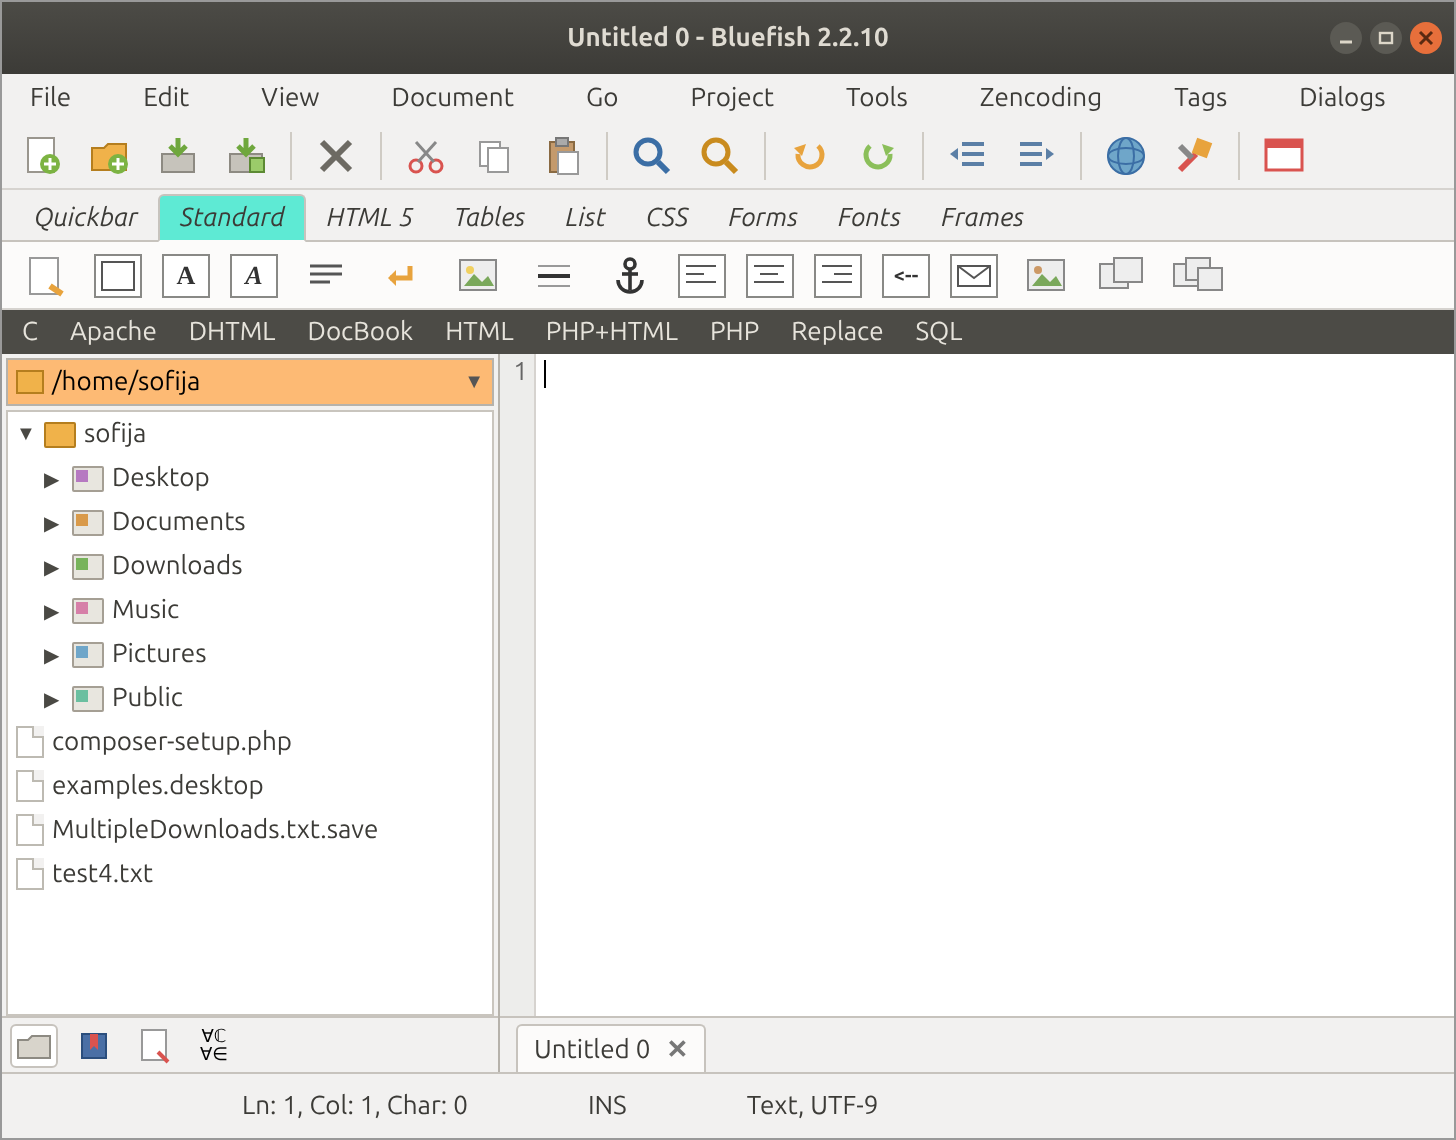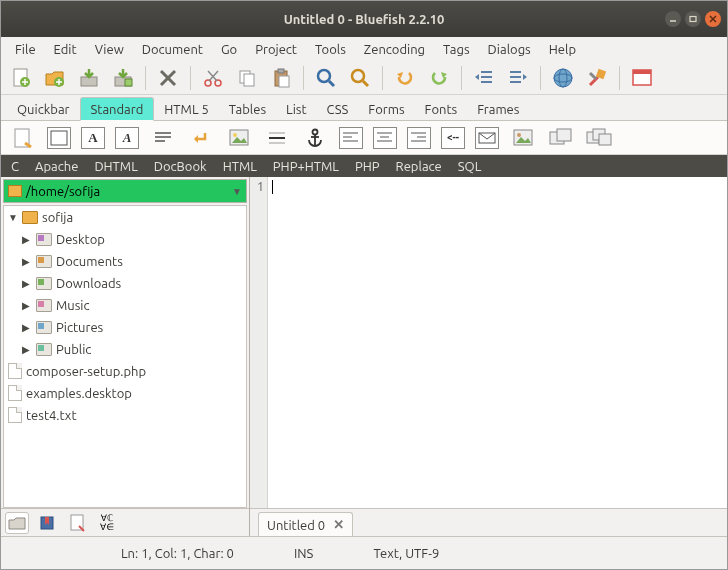--- a/index.html
+++ b/index.html
@@ -6,44 +6,44 @@
 body { width: 728px; height: 570px; background: #f2f1f0; display: flex; flex-direction: column; border: 1px solid #999; overflow: hidden; }
 
 
 .titlebar { height: 36px; background: linear-gradient(#4c4b46, #3c3b37); display: flex; align-items: center; color: #dfdbd2; padding: 0 6px; position: relative; }
 .titlebar .title { position: absolute; left: 50%; transform: translateX(-50%); font-weight: bold; font-size: 13px; }
 .win-controls { margin-left: auto; display: flex; gap: 4px; }
 .win-btn { width: 16px; height: 16px; border-radius: 8px; background: #5b5a54; display: flex; align-items: center; justify-content: center; color: #ddd7c9; font-size: 10px; line-height: 1; }
 .win-btn.close { background: #e76f3b; color: #5a2a12; }
 
 
-.menubar { height: 24px; display: flex; align-items: center; padding: 0 6px; gap: 2px; background: #f2f1f0; color: #3c3b37; }
+.menubar { height: 24px; display: flex; align-items: center; padding: 0 6px; gap: 20px; background: #f2f1f0; color: #3c3b37; }
 .menubar .menu-item { padding: 2px 8px; }
 
 
 .toolbar { height: 34px; display: flex; align-items: center; padding: 2px 6px; gap: 6px; background: #f2f1f0; border-bottom: 1px solid #d6d3cf; }
 .tool-btn { width: 28px; height: 28px; display: flex; align-items: center; justify-content: center; border-radius: 3px; }
 .tool-sep { width: 1px; height: 24px; background: #cfcbc4; margin: 0 2px; }
 
 
 .tabstrip { height: 26px; display: flex; align-items: flex-end; padding: 0 6px; background: #f2f1f0; border-bottom: 1px solid #c7c3bd; }
-.tab { padding: 4px 10px; color: #3c3b37; }
+.tab { padding: 4px 10px; color: #3c3b37; font-style: italic; }
 .tab.active { background: #5eead4; border: 1px solid #c7c3bd; border-bottom: 1px solid #fcfbfa; border-radius: 3px 3px 0 0; margin-bottom: -1px; }
 
 
 .toolbar2 { height: 34px; display: flex; align-items: center; padding: 2px 8px; gap: 10px; background: #fcfbfa; border-bottom: 1px solid #d6d3cf; }
 .sq { width: 24px; height: 22px; border: 1px solid #898986; background: #fff; display:flex; align-items:center; justify-content:center; font-size:13px; font-weight:bold; color:#333; }
 
 
 .langbar { height: 22px; background: #4c4b46; display: flex; align-items: center; padding: 0 10px; gap: 16px; color: #e7e4dc; font-size: 13px; }
 
 
 .mainarea { flex: 1; display: flex; min-height: 0; }
 .sidebar { width: 249px; display: flex; flex-direction: column; border-right: 1px solid #b6b2ab; }
-.pathbox { height: 24px; border: 1px solid #b6b2ab; margin: 2px; background: #22c55e; display: flex; align-items: center; padding: 0 4px; }
+.pathbox { height: 24px; border: 1px solid #b6b2ab; margin: 2px; background: #fdba74; display: flex; align-items: center; padding: 0 4px; }
 .pathbox .fld { width: 14px; height: 12px; background: #f0b24a; border: 1px solid #b57e1e; margin-right: 4px; }
 .pathbox .dd { margin-left: auto; font-size: 10px; color: #555; }
 
 .treewrap { flex: 1; overflow: auto; background: #fff; border: 1px solid #c9c5be; margin: 0 2px; }
 .tree-row { display: flex; align-items: center; height: 22px; padding-left: 4px; gap: 4px; color: #3c3b37; }
 .lvl1 { padding-left: 18px; }
 .exp { width: 10px; font-size: 10px; color: #4a4944; }
 .folder-ic { width: 16px; height: 13px; background: #f0b24a; border: 1px solid #b57e1e; border-radius: 1px; }
 .folder-ic.home { background: #f0b24a; }
 .folder-ic.sub { background: #e8e6df; border: 1px solid #a59f94; position: relative; }
@@ -408,20 +408,24 @@
       <div class="tree-row">
           <div class="file-ic"></div>
           <span>composer-setup.php</span>
         </div>
       <div class="tree-row">
           <div class="file-ic"></div>
           <span>examples.desktop</span>
         </div>
       <div class="tree-row">
           <div class="file-ic"></div>
+          <span>MultipleDownloads.txt.save</span>
+        </div>
+      <div class="tree-row">
+          <div class="file-ic"></div>
           <span>test4.txt</span>
         </div>
     </div>
     <div class="sidetabs">
       <div class="sidetab active">
           <svg width="18" height="14">
             <path d="M1 4 L6 4 L8 2 L17 2 L17 13 L1 13 Z" fill="#d8d4cb" stroke="#8d8a82"></path>
           </svg>
         </div>
       <div class="sidetab">

